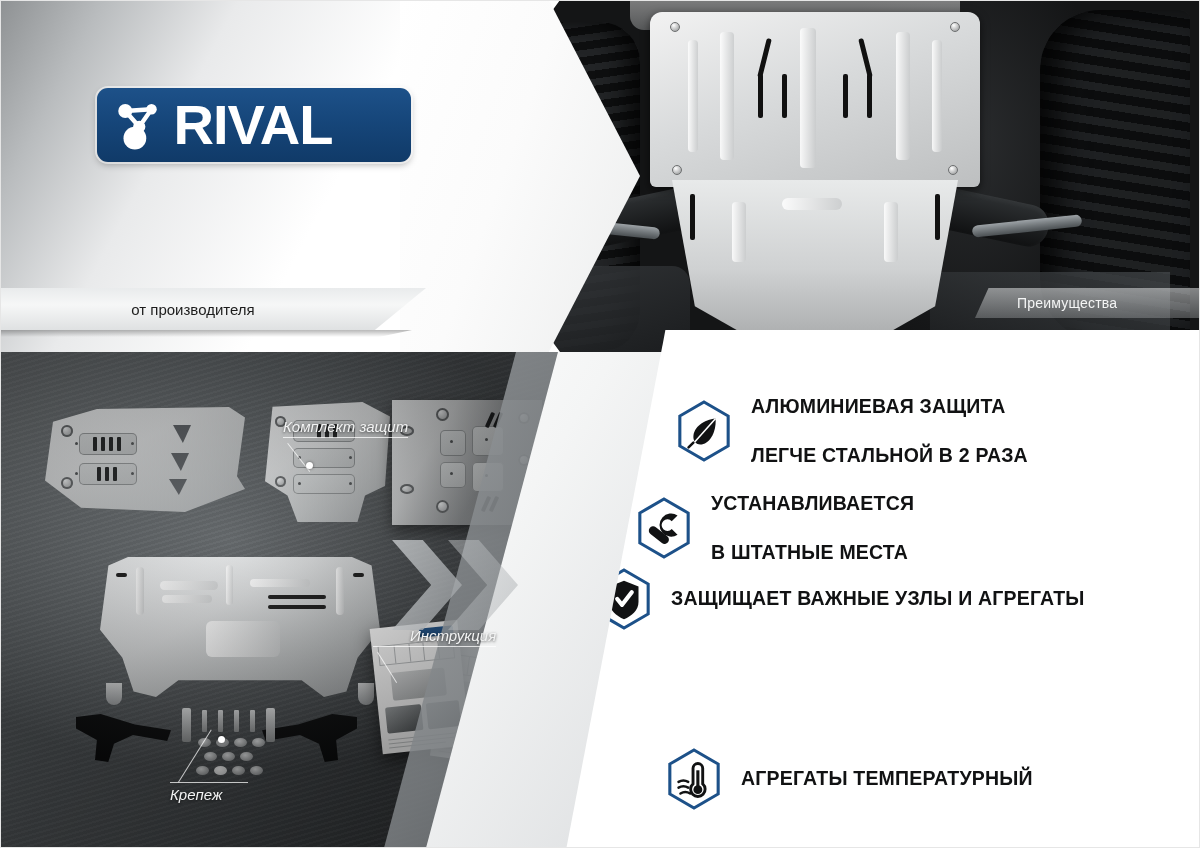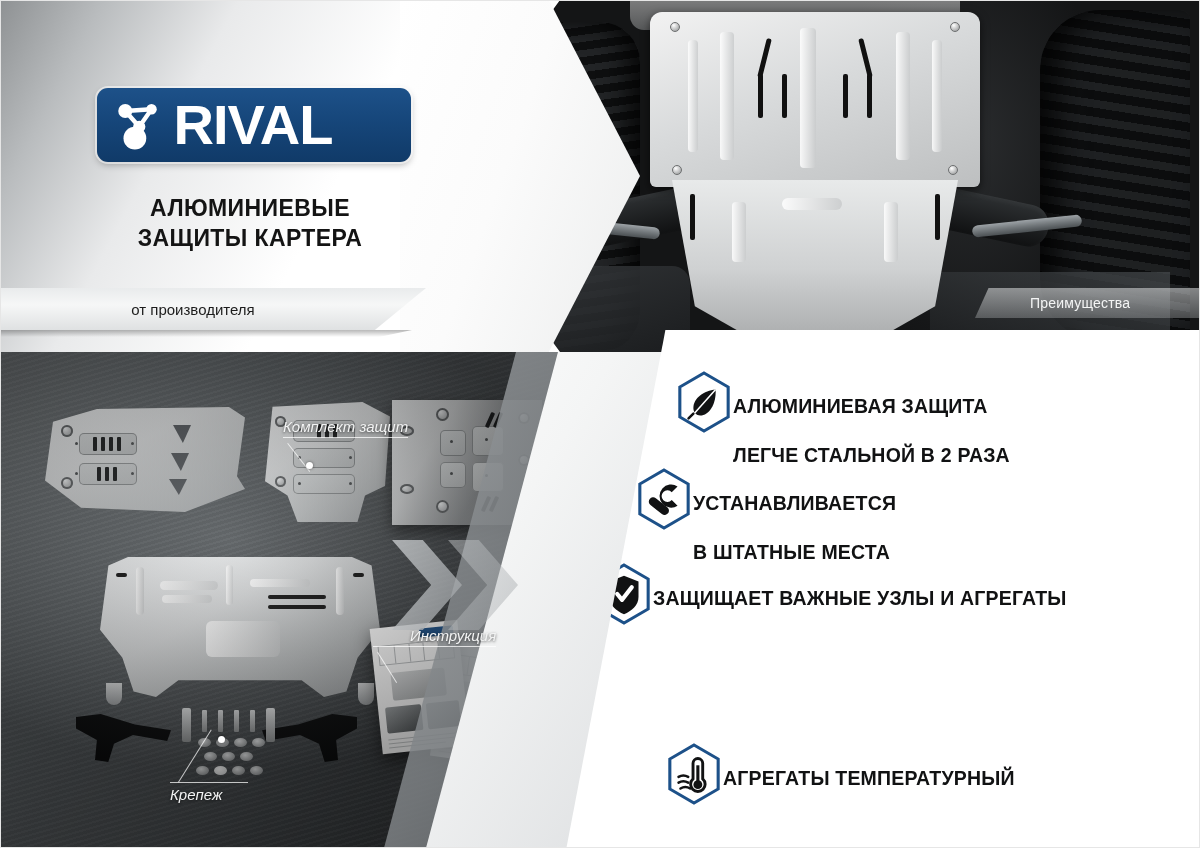--- a/index.html
+++ b/index.html
@@ -155,21 +155,21 @@
     clip-path:polygon(0 0,100% 0,92% 100%,0 100%);
   }
 
   
   .adv-tab{
     position:absolute; left:975px; top:288px; width:225px; height:30px; z-index:20;
     background:linear-gradient(180deg,rgba(225,227,228,.55),rgba(160,163,165,.42));
     clip-path:polygon(6% 0,100% 0,100% 100%,0 100%);
     display:flex; align-items:center; padding-left:42px;
   }
-  .adv-tab span{ color:#f4f5f5; font-size:14px; letter-spacing:.2px;margin-left:13px; }
+  .adv-tab span{ color:#f4f5f5; font-size:14px; letter-spacing:.2px; }
 
   
   .photo-bottom{
     position:absolute; left:0; top:352px; width:660px; height:496px;
     background:
       repeating-linear-gradient(-16deg, rgba(255,255,255,.030) 0 2px, rgba(0,0,0,.030) 2px 5px),
       linear-gradient(128deg,#6f7477 0%,#595e61 28%,#45494c 55%,#303335 78%,#1e2022 100%);
     overflow:hidden; z-index:4;
   }
   .photo-bottom::after{
@@ -250,21 +250,21 @@
   .sheet .tbl{ position:absolute; left:6px; right:6px; top:18px; height:20px;
                border:1px solid #b9bcbe; }
   .sheet .tbl i{ position:absolute; top:0; bottom:0; width:1px; background:#b9bcbe;}
   .sheet .draw{ position:absolute; background:linear-gradient(160deg,#d8dadb,#a9acad); border-radius:3px;}
   .sheet .ln{ position:absolute; height:1px; background:#c4c7c8; }
   .sheet .img{ position:absolute; background:linear-gradient(150deg,#9fa3a5,#4e5254); border-radius:2px;}
 
   
   .features{ position:absolute; left:0; top:0; width:100%; height:100%; z-index:15; }
   .feat{
-    position:absolute; display:flex; align-items:flex-start; 
+    position:absolute; display:flex; align-items:center; gap:18px;
   }
   .hexwrap{ width:58px; height:64px; flex:none; position:relative; }
   .feat-text{
     font-size:19.5px; font-weight:700; color:#111213; line-height:1.25;
     letter-spacing:.2px; white-space:pre-line;
   }
 </style>
 </head>
 <body>
 
@@ -324,24 +324,20 @@
         <circle cx="44" cy="14" r="6" fill="#ffffff"></circle>
         <circle cx="30" cy="34" r="7" fill="#ffffff"></circle>
         <circle cx="25" cy="47" r="13" fill="#ffffff"></circle>
         <path d="M14 16 L44 14" stroke="#ffffff" stroke-width="5" stroke-linecap="round"></path>
         <path d="M14 16 L30 34" stroke="#ffffff" stroke-width="5" stroke-linecap="round"></path>
         <path d="M44 14 L30 34" stroke="#ffffff" stroke-width="5" stroke-linecap="round"></path>
       </svg>
       <div class="logo-word">RIVAL</div>
     </div>
 
-    <div class="head-title">
-      <div>АЛЮМИНИЕВЫЕ</div>
-      <div>ЗАЩИТЫ КАРТЕРА</div>
-    </div>
   </div>
 
   <div class="sub-band-shadow"></div>
   <div class="sub-band">
     <span>от производителя</span>
   </div>
 
   <div class="photo-bottom">
 
     <div class="sp" style="left:45px;top:55px;width:200px;height:105px;">

